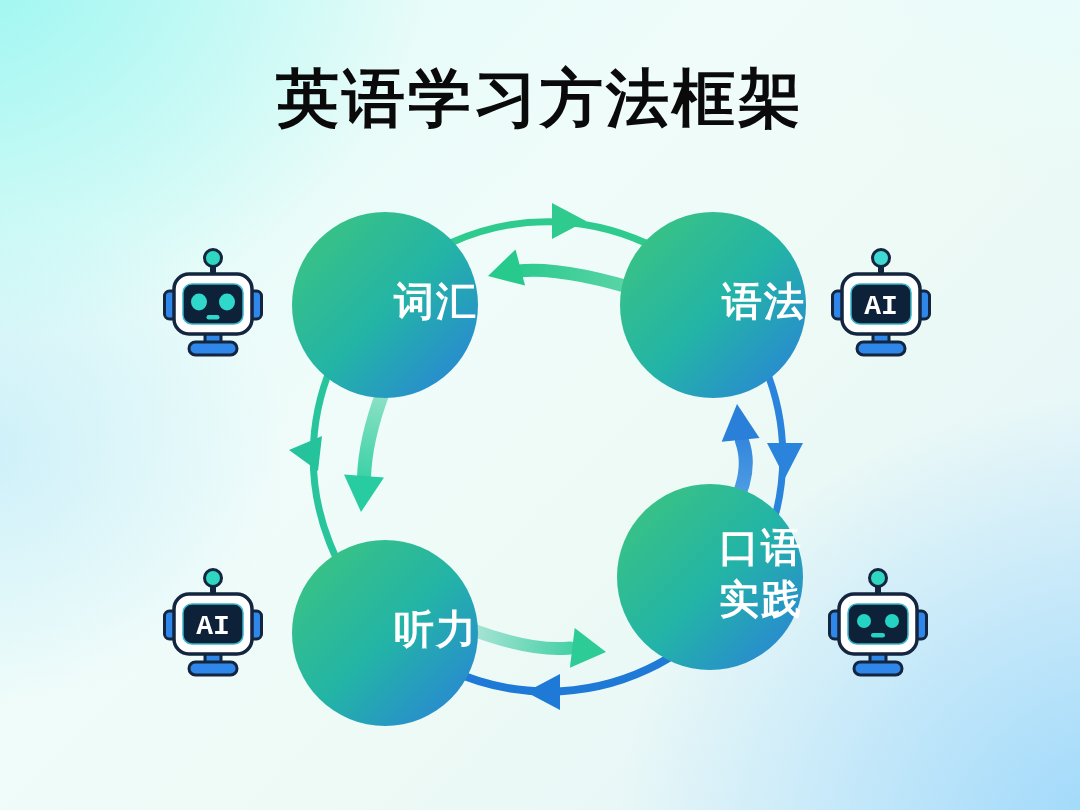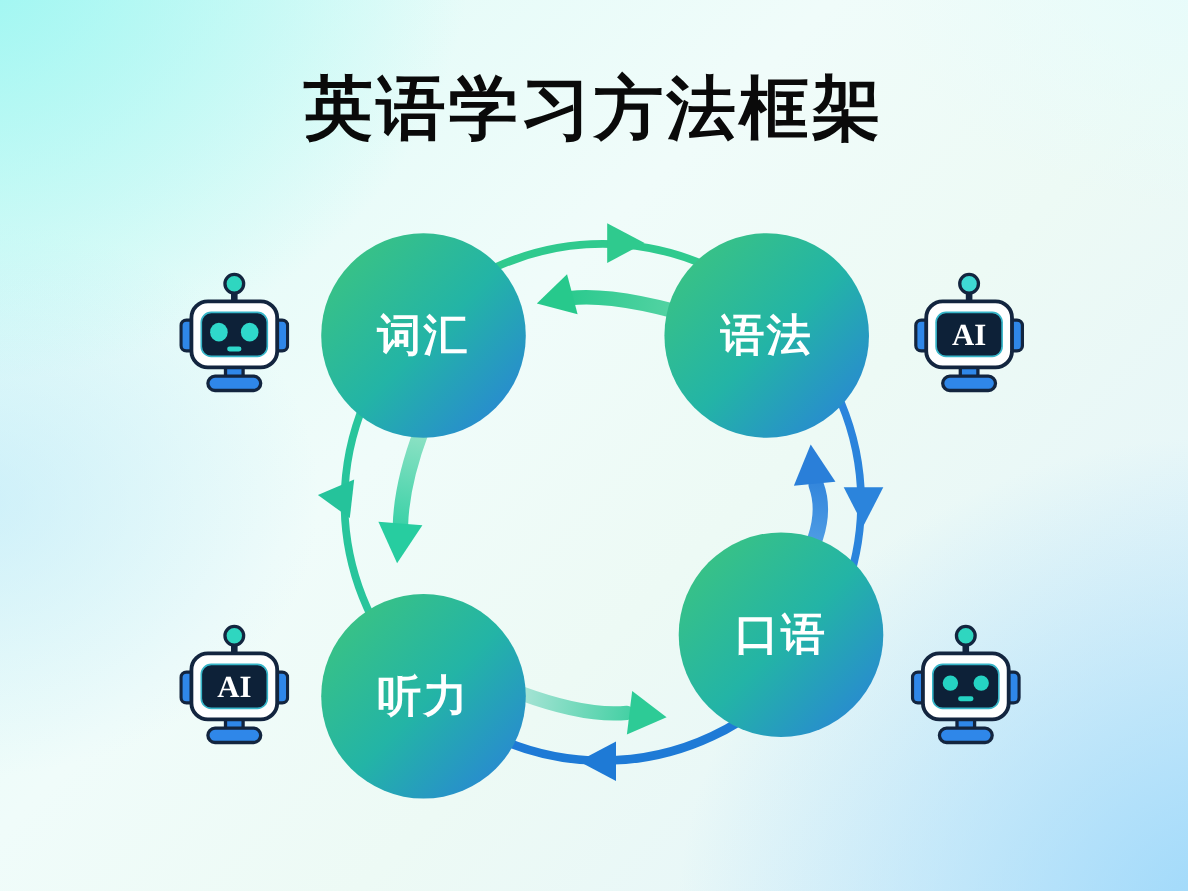--- a/index.html
+++ b/index.html
@@ -1,46 +1,46 @@
 <!DOCTYPE html>
 <html><head>
 <meta charset="utf-8">
 <style>
   html,body{margin:0;padding:0;}
   .canvas{
     position:relative;
     width:1080px;height:810px;
     overflow:hidden;
-    font-family:Liberation Serif, serif;
+    font-family:Liberation Mono, monospace;
     background:
       radial-gradient(ellipse 760px 640px at -4% -6%, rgba(150,246,241,0.95), rgba(150,246,241,0) 62%),
       radial-gradient(ellipse 820px 720px at 104% 104%, rgba(152,214,250,0.95), rgba(152,214,250,0) 62%),
       radial-gradient(ellipse 520px 420px at -2% 56%, rgba(185,231,250,0.55), rgba(185,231,250,0) 60%),
       radial-gradient(ellipse 600px 420px at 104% -4%, rgba(230,252,252,0.9), rgba(230,252,252,0) 55%),
       linear-gradient(135deg,#dcfbf7 0%,#f0fcfa 40%,#edfaf5 60%,#e2f3fb 100%);
   }
   .title{
     position:absolute;left:0;top:56px;width:100%;
     text-align:center;
     font-size:63px;font-weight:900;letter-spacing:3px;
     color:#0a0a0a;margin:0;
   }
   .arrows{position:absolute;left:0;top:0;z-index:1;}
   .node{
     position:absolute;width:186px;height:186px;border-radius:50%;
     background:linear-gradient(135deg,#3fc67c 0%,#23b4a6 52%,#2a7edd 100%);
-    display:flex;flex-direction:column;align-items:center;justify-content:center;
+    display:flex;flex-direction:column;align-items:flex-end;justify-content:center;
     z-index:2;
   }
   .node span{
     color:#ffffff;font-size:40px;font-weight:800;letter-spacing:2px;
     line-height:1.3;text-align:center;
   }
   .node-vocabulary{left:292px;top:212px;}
-  .node-grammar{left:604px;top:212px;}
+  .node-grammar{left:620px;top:212px;}
   .node-listening{left:292px;top:540px;}
   .node-speaking{left:617px;top:484px;}
   .robot{position:absolute;z-index:3;width:100px;height:112px;}
   .robot-top-left{left:163px;top:247px;}
   .robot-top-right{left:831px;top:247px;}
   .robot-bottom-left{left:163px;top:567px;}
   .robot-bottom-right{left:828px;top:567px;}
 </style>
 </head>
 <body>
@@ -99,20 +99,21 @@
     <span>词汇</span>
   </div>
   <div class="node node-grammar">
     <span>语法</span>
   </div>
   <div class="node node-listening">
     <span>听力</span>
   </div>
   <div class="node node-speaking">
     <span>口语</span>
+    <span>实践</span>
   </div>
 
   <svg class="robot robot-top-left" viewBox="0 0 100 112">
     <rect x="47" y="14" width="6" height="16" rx="2" fill="#13253f"></rect>
     <circle cx="50" cy="11" r="8.5" fill="#2fd6c0" stroke="#13253f" stroke-width="3"></circle>
     <rect x="1.5" y="44" width="13" height="28" rx="5" fill="#2f87e9" stroke="#13253f" stroke-width="3"></rect>
     <rect x="85.5" y="44" width="13" height="28" rx="5" fill="#2f87e9" stroke="#13253f" stroke-width="3"></rect>
     <rect x="42" y="84" width="16" height="12" fill="#2f87e9" stroke="#13253f" stroke-width="3"></rect>
     <rect x="26" y="95" width="48" height="13" rx="6.5" fill="#2f87e9" stroke="#13253f" stroke-width="3"></rect>
     <rect x="11" y="27" width="78" height="60" rx="15" fill="#ffffff" stroke="#13253f" stroke-width="3.5"></rect>

